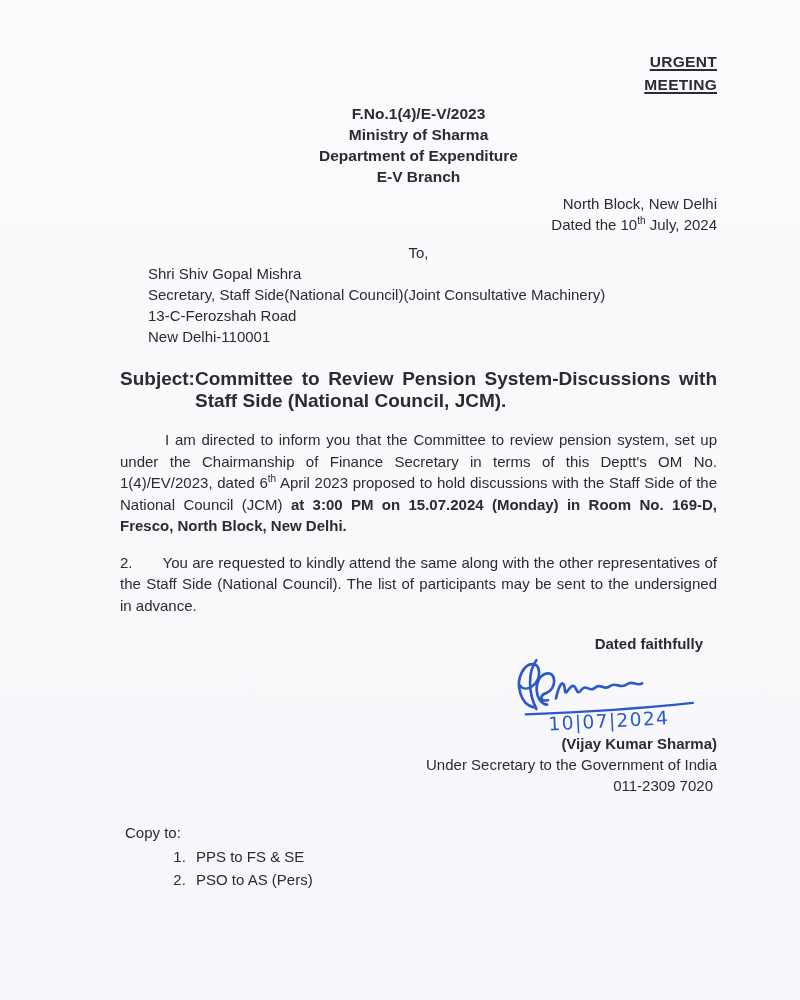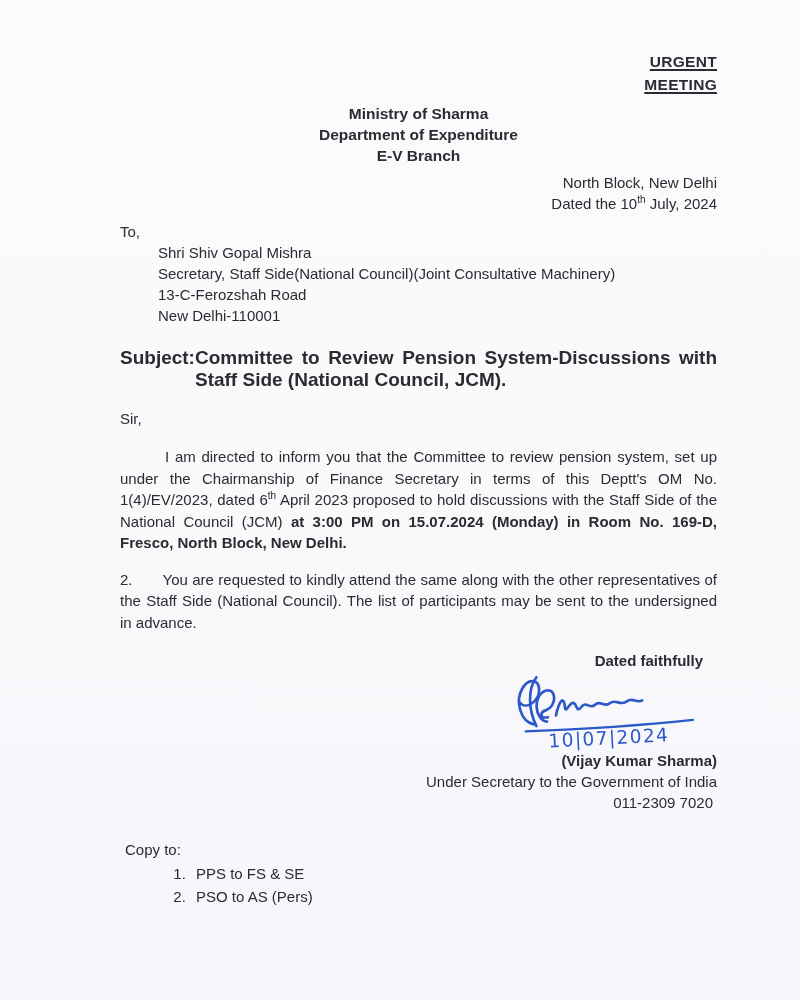--- a/index.html
+++ b/index.html
@@ -17,22 +17,22 @@
   .content { position:absolute; left:120px; top:0; width:597px; }
 
   .urgent { margin-top:50px; text-align:right; font-weight:bold; font-size:15.5px; line-height:23px; letter-spacing:0.3px; }
   .urgent div { text-decoration:underline; text-decoration-thickness:1.5px; text-underline-offset:2px; }
 
   .letter-head { margin-top:7px; text-align:center; font-weight:bold; font-size:15.5px; line-height:21px; }
 
   .place-date { margin-top:6px; text-align:right; line-height:21px; }
   sup { font-size:10px; vertical-align:super; line-height:0; }
 
-  .to-line { margin-top:7px; line-height:21px; }
-  .addr { margin-left:38px; line-height:21px; }
+  .to-line { margin-top:7px; line-height:21px;text-align:center; }
+  .addr { margin-left:28px; line-height:21px; }
 
   .subject-row { display:flex; margin-top:21px; font-weight:bold; font-size:19px; }
   .subject-label { flex:0 0 72px; }
   .subject-text { flex:1; text-align:justify; line-height:22px; }
 
   .sir { margin-top:17px; line-height:21px; }
 
   .para { text-align:justify; line-height:21.5px; }
   .para1 { margin-top:17px; text-indent:45px; }
   .para2 { margin-top:15px; }
@@ -57,20 +57,21 @@
 
 <div class="page">
   <div class="content">
 
     <div class="urgent">
       <div>URGENT</div>
       <div>MEETING</div>
     </div>
 
     <div class="letter-head">
+      <div>F.No.1(4)/E-V/2023</div>
       <div>Ministry of Sharma</div>
       <div>Department of Expenditure</div>
       <div>E-V Branch</div>
     </div>
 
     <div class="place-date">
       <div>North Block, New Delhi</div>
       <div><span>Dated the 10</span><sup>th</sup><span> July, 2024</span></div>
     </div>
 
@@ -78,21 +79,20 @@
     <div class="addr">Shri Shiv Gopal Mishra</div>
     <div class="addr">Secretary, Staff Side(National Council)(Joint Consultative Machinery)</div>
     <div class="addr">13-C-Ferozshah Road</div>
     <div class="addr">New Delhi-110001</div>
 
     <div class="subject-row">
       <div class="subject-label">Subject:</div>
       <div class="subject-text">Committee to Review Pension System-Discussions with Staff Side (National Council, JCM).</div>
     </div>
 
-    <div class="sir">Sir,</div>
 
     <p class="para para1"><span>I am directed to inform you that the Committee to review pension system, set up under the Chairmanship of Finance Secretary in terms of this Deptt's OM No. 1(4)/EV/2023, dated 6</span><sup>th</sup><span> April 2023 proposed to hold discussions with the Staff Side of the National Council (JCM) </span><span class="b">at 3:00 PM on 15.07.2024 (Monday) in Room No. 169-D, Fresco, North Block, New Delhi.</span></p>
 
     <p class="para para2"><span>2.</span><span class="gap"></span><span>You are requested to kindly attend the same along with the other representatives of the Staff Side (National Council). The list of participants may be sent to the undersigned in advance.</span></p>
 
     <div class="closing">Dated faithfully</div>
 
     <div class="sig-block">
       <svg class="sig-svg" viewBox="0 0 220 90" aria-hidden="true">
         <g fill="none" stroke="#2b59c8" stroke-width="3" stroke-linecap="round" stroke-linejoin="round">

